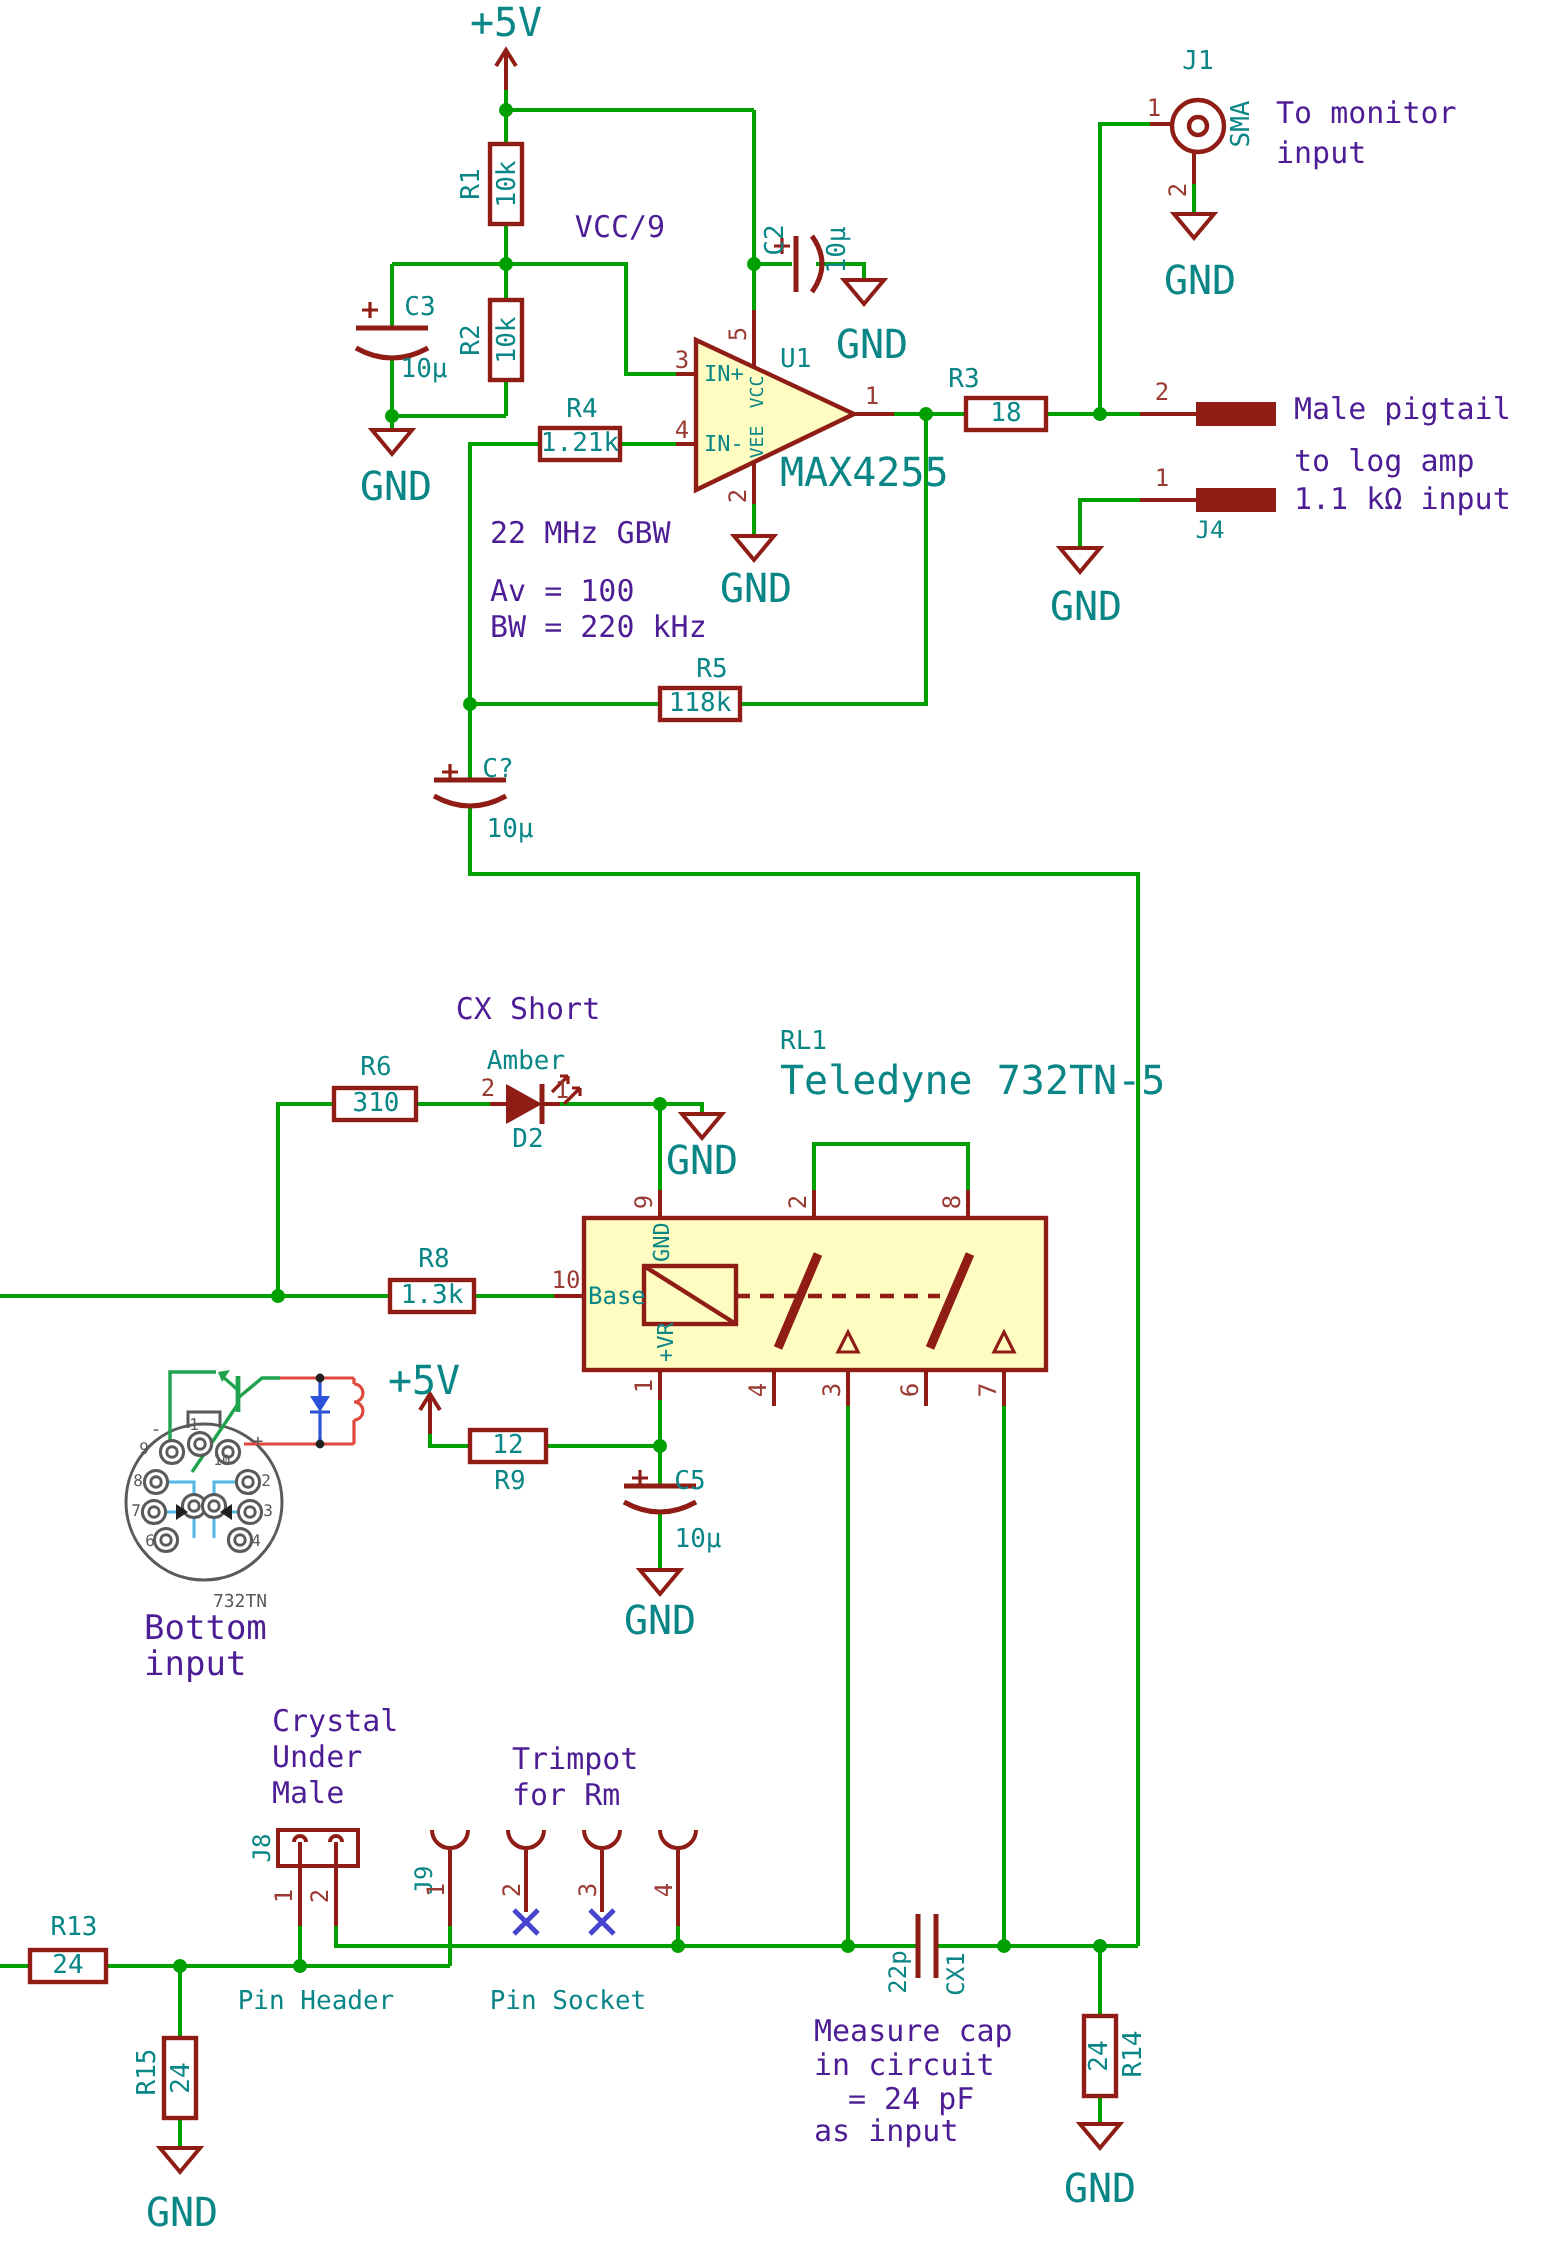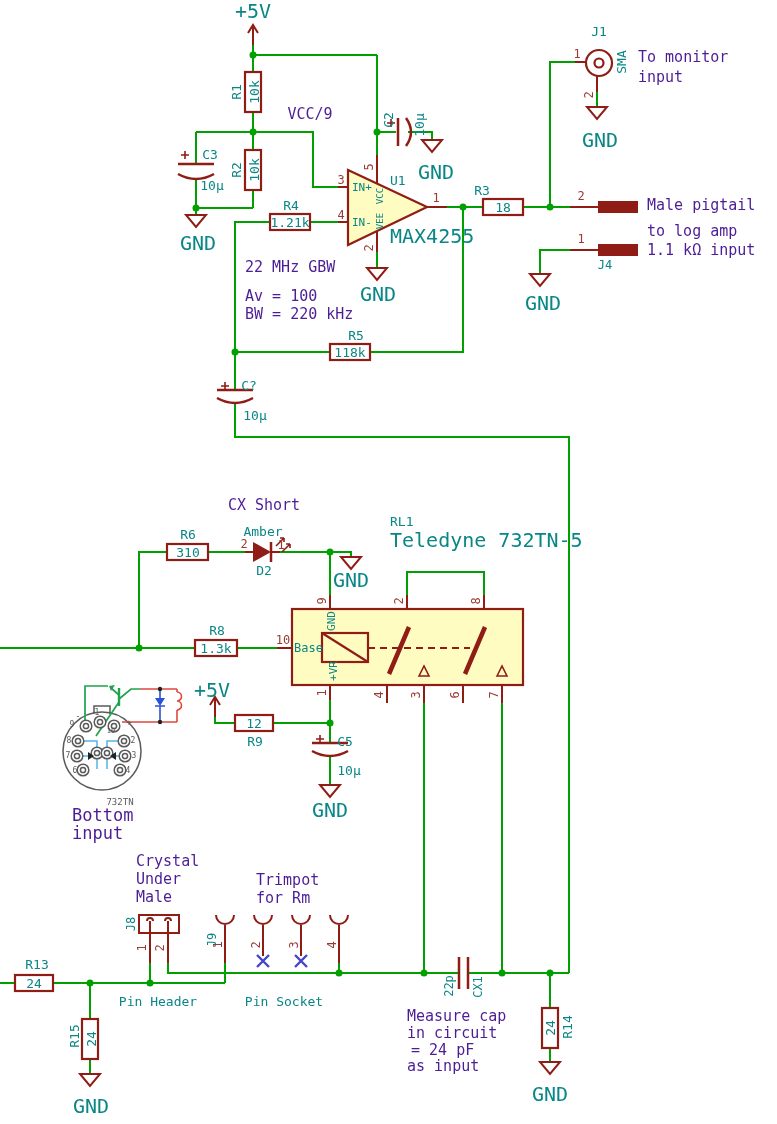--- a/index.html
+++ b/index.html
@@ -272,21 +272,21 @@
 <i class="lb b la s15" style="left:647px;top:205px">Male pigtail</i>
 <i class="lb b la s15" style="left:647px;top:231px">to log amp</i>
 <i class="lb b la s15" style="left:647px;top:250px">1.1 kΩ input</i>
 <i class="lb b la s15" style="left:136px;top:861px">Crystal</i>
 <i class="lb b la s15" style="left:136px;top:879px">Under</i>
 <i class="lb b la s15" style="left:136px;top:897px">Male</i>
 <i class="lb b la s15" style="left:256px;top:880px">Trimpot</i>
 <i class="lb b la s15" style="left:256px;top:898px">for Rm</i>
 <i class="lb b la s15" style="left:407px;top:1016px">Measure cap</i>
 <i class="lb b la s15" style="left:407px;top:1033px">in circuit</i>
-<i class="lb b la s15" style="left:411px;top:1050px">= 24 pF</i>
+<i class="lb b la s15" style="left:424px;top:1050px">= 24 pF</i>
 <i class="lb b la s15" style="left:407px;top:1066px">as input</i>
 <i class="lb b la s17" style="left:72px;top:815px">Bottom</i>
 <i class="lb b la s17" style="left:72px;top:833px">input</i>
 
 <i class="lb g s9" style="left:120px;top:802px">732TN</i>
 <i class="lb g s8" style="left:97px;top:713px">1</i>
 <i class="lb g s8" style="left:72px;top:725px">9</i>
 <i class="lb g s8" style="left:69px;top:741px">8</i>
 <i class="lb g s8" style="left:68px;top:756px">7</i>
 <i class="lb g s8" style="left:75px;top:771px">6</i>

